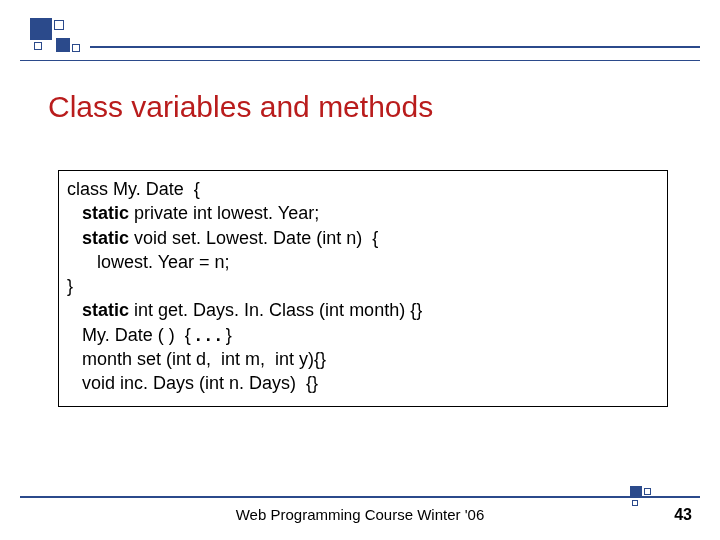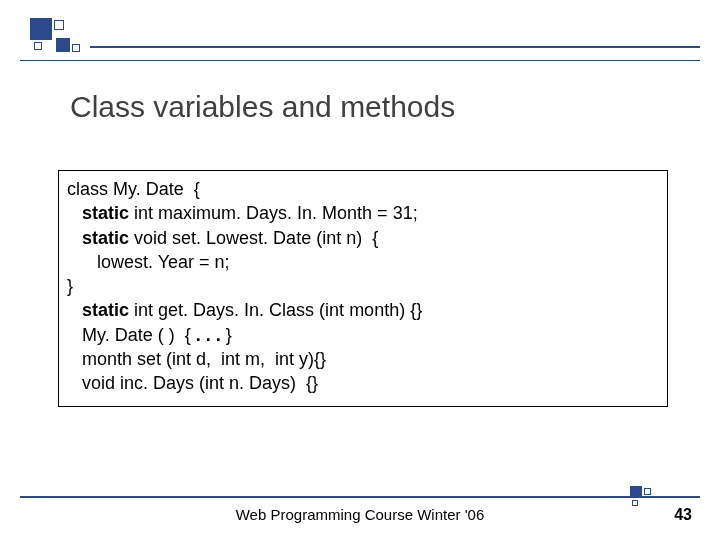--- a/index.html
+++ b/index.html
@@ -40,23 +40,22 @@
     right: 20px;
     top: 60px;
     height: 1px;
     background: #2b4a8b;
   }
   .title {
     position: absolute;
     left: 48px;
     top: 90px;
     font-size: 30px;
-    color: #404040;
+    color: #b91c1c;
     font-weight: normal;
-    margin-left: 22px;
   }
   .codebox {
     position: absolute;
     left: 58px;
     top: 170px;
     width: 610px;
     border: 1px solid #000;
     padding: 6px 8px 10px 8px;
     font-size: 18px;
     line-height: 1.35;
@@ -112,21 +111,21 @@
   <div class="sq" style="left:26px;top:20px;width:14px;height:14px;"></div>
   <div class="sq outline" style="left:42px;top:26px;width:8px;height:8px;"></div>
 </div>
 <div class="rule-top"></div>
 <div class="rule-top2"></div>
 
 <h1 class="title">Class variables and methods</h1>
 
 <div class="codebox">
   <div class="line"><span>class My. Date  {</span></div>
-  <div class="line"><span>   </span><span class="bold">static</span><span> int maximum. Days. In. Month = 31;</span></div>
+  <div class="line"><span>   </span><span class="bold">static</span><span> private int lowest. Year;</span></div>
   <div class="line"><span>   </span><span class="bold">static</span><span> void set. Lowest. Date (int n)  {</span></div>
   <div class="line"><span>      lowest. Year = n;</span></div>
   <div class="line"><span>}</span></div>
   <div class="line"><span>   </span><span class="bold">static</span><span> int get. Days. In. Class (int month) {}</span></div>
   <div class="line"><span>   My. Date ( )  { </span><span class="bold">. . . </span><span>}</span></div>
   <div class="line"><span>   month set (int d,  int m,  int y){}</span></div>
   <div class="line"><span>   void inc. Days (int n. Days)  {}</span></div>
 </div>
 
 <div class="footer">

